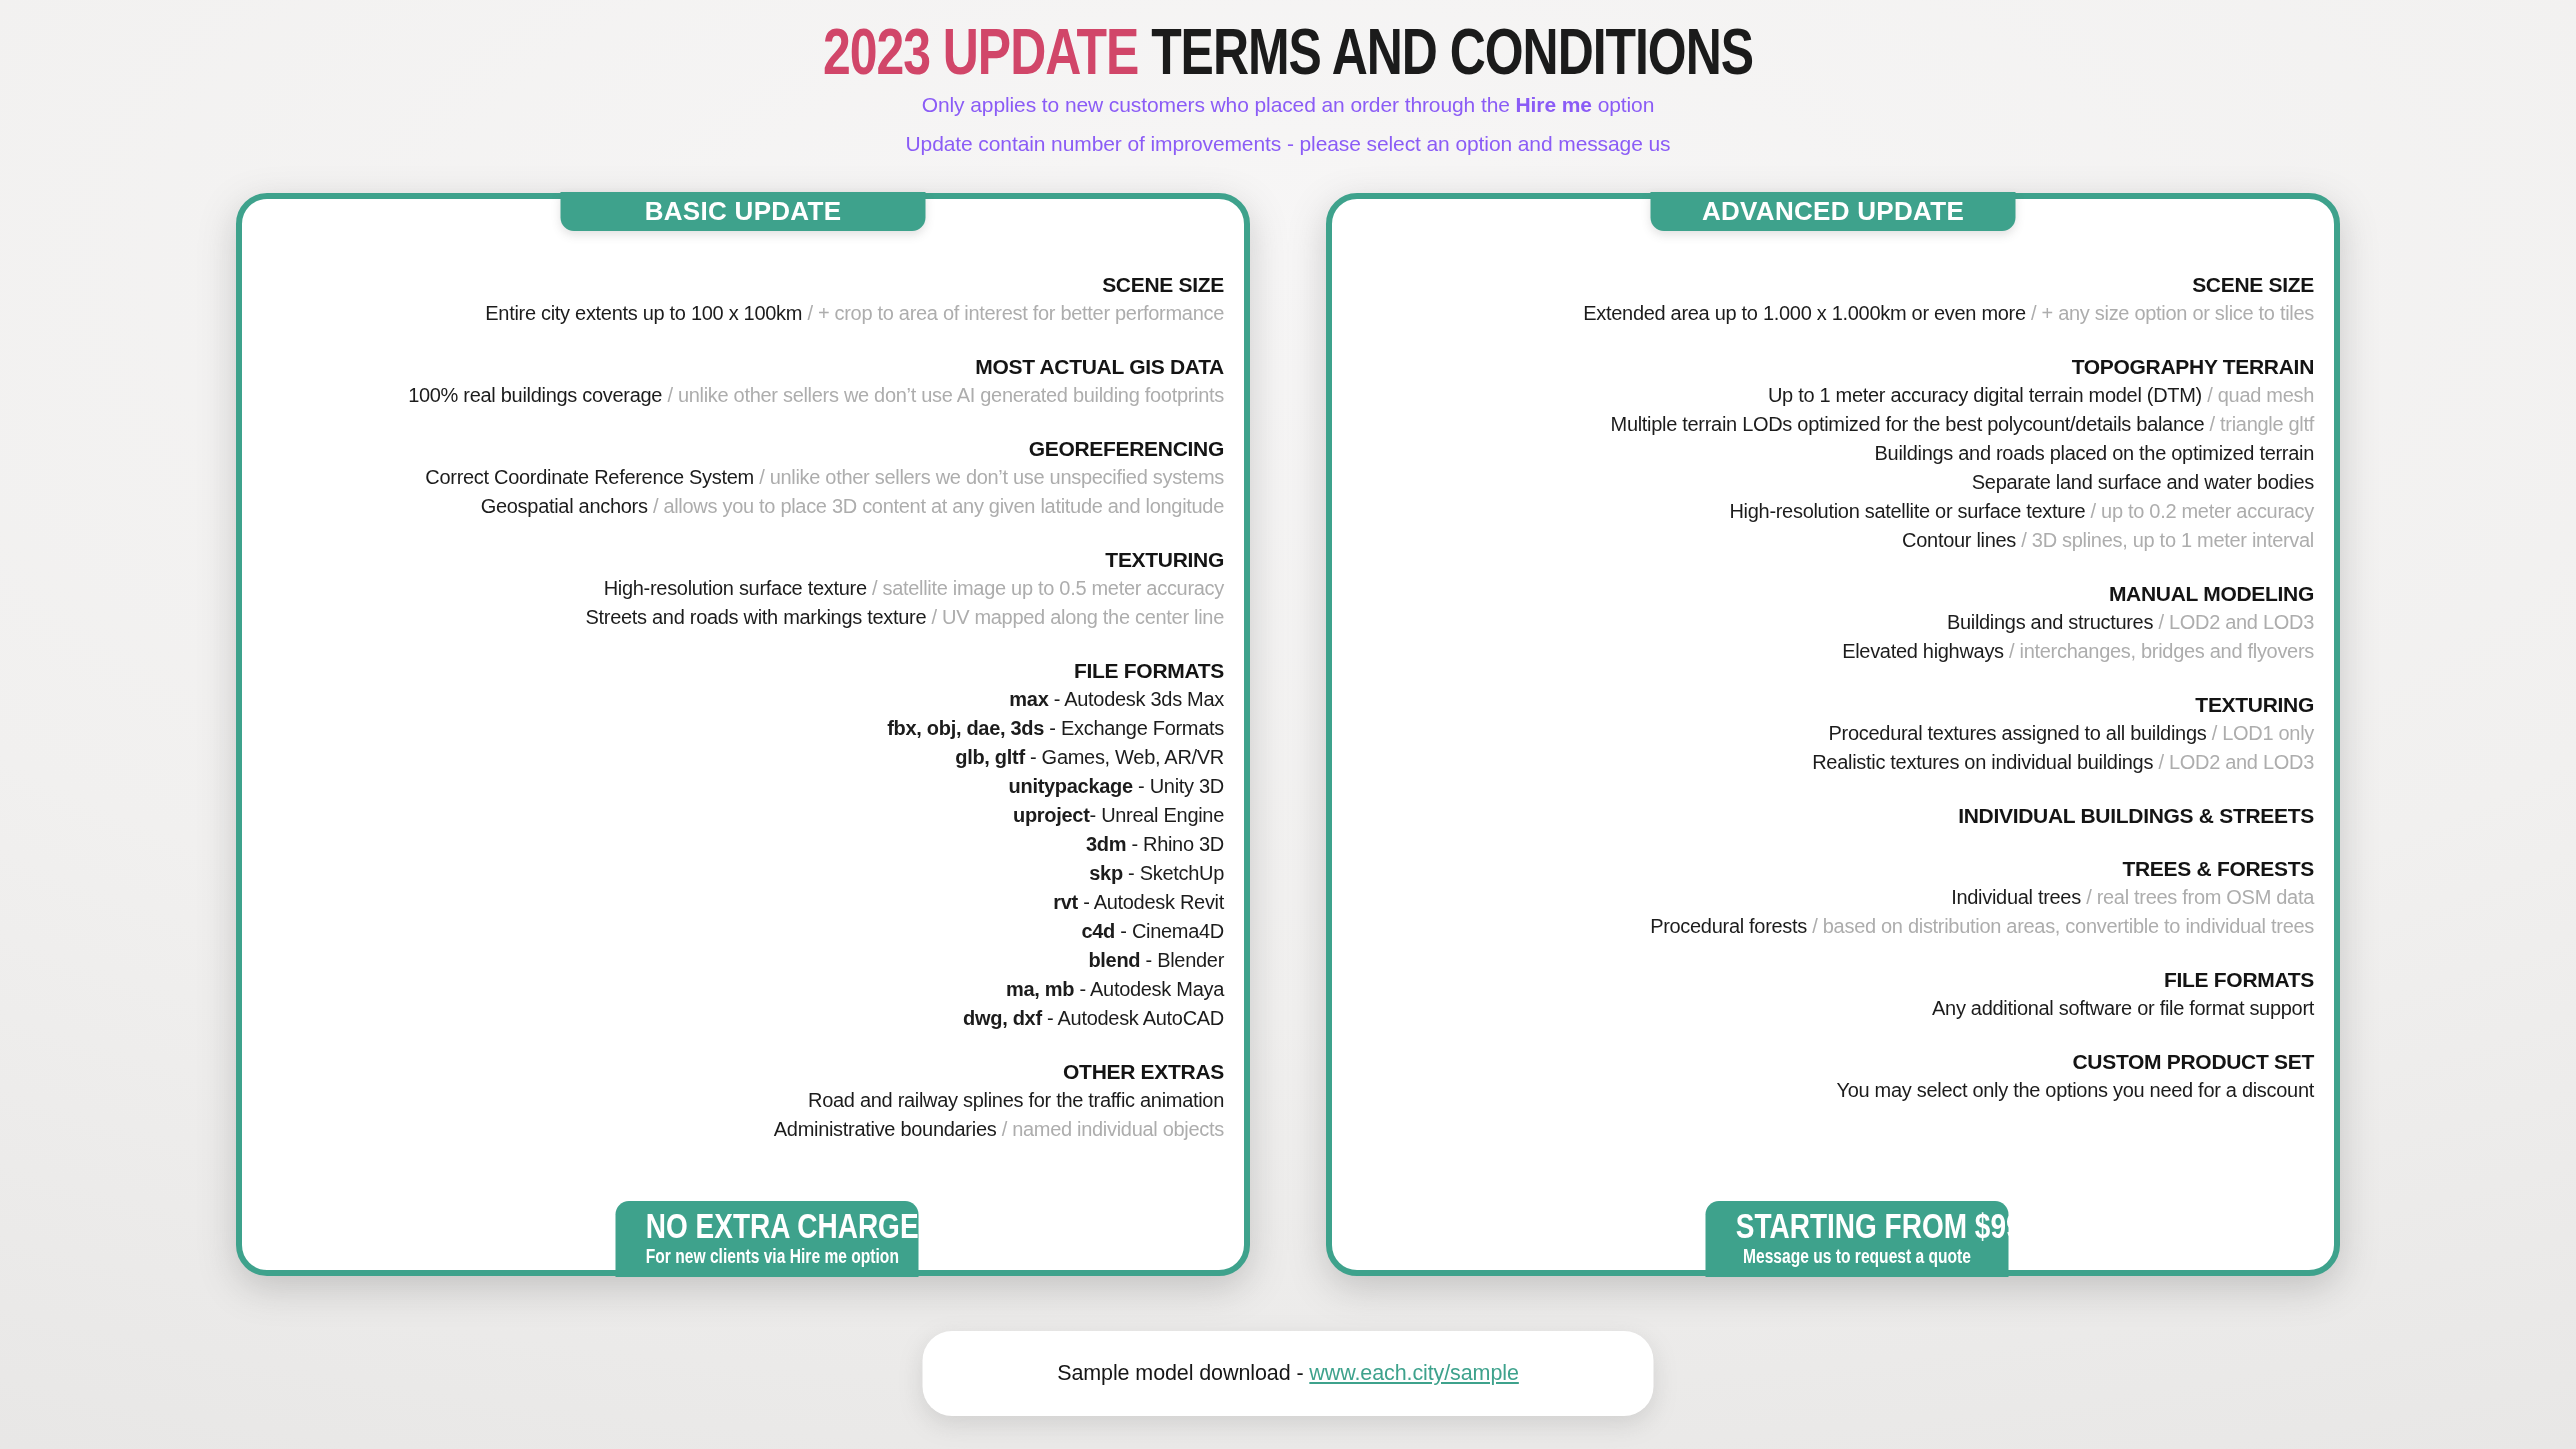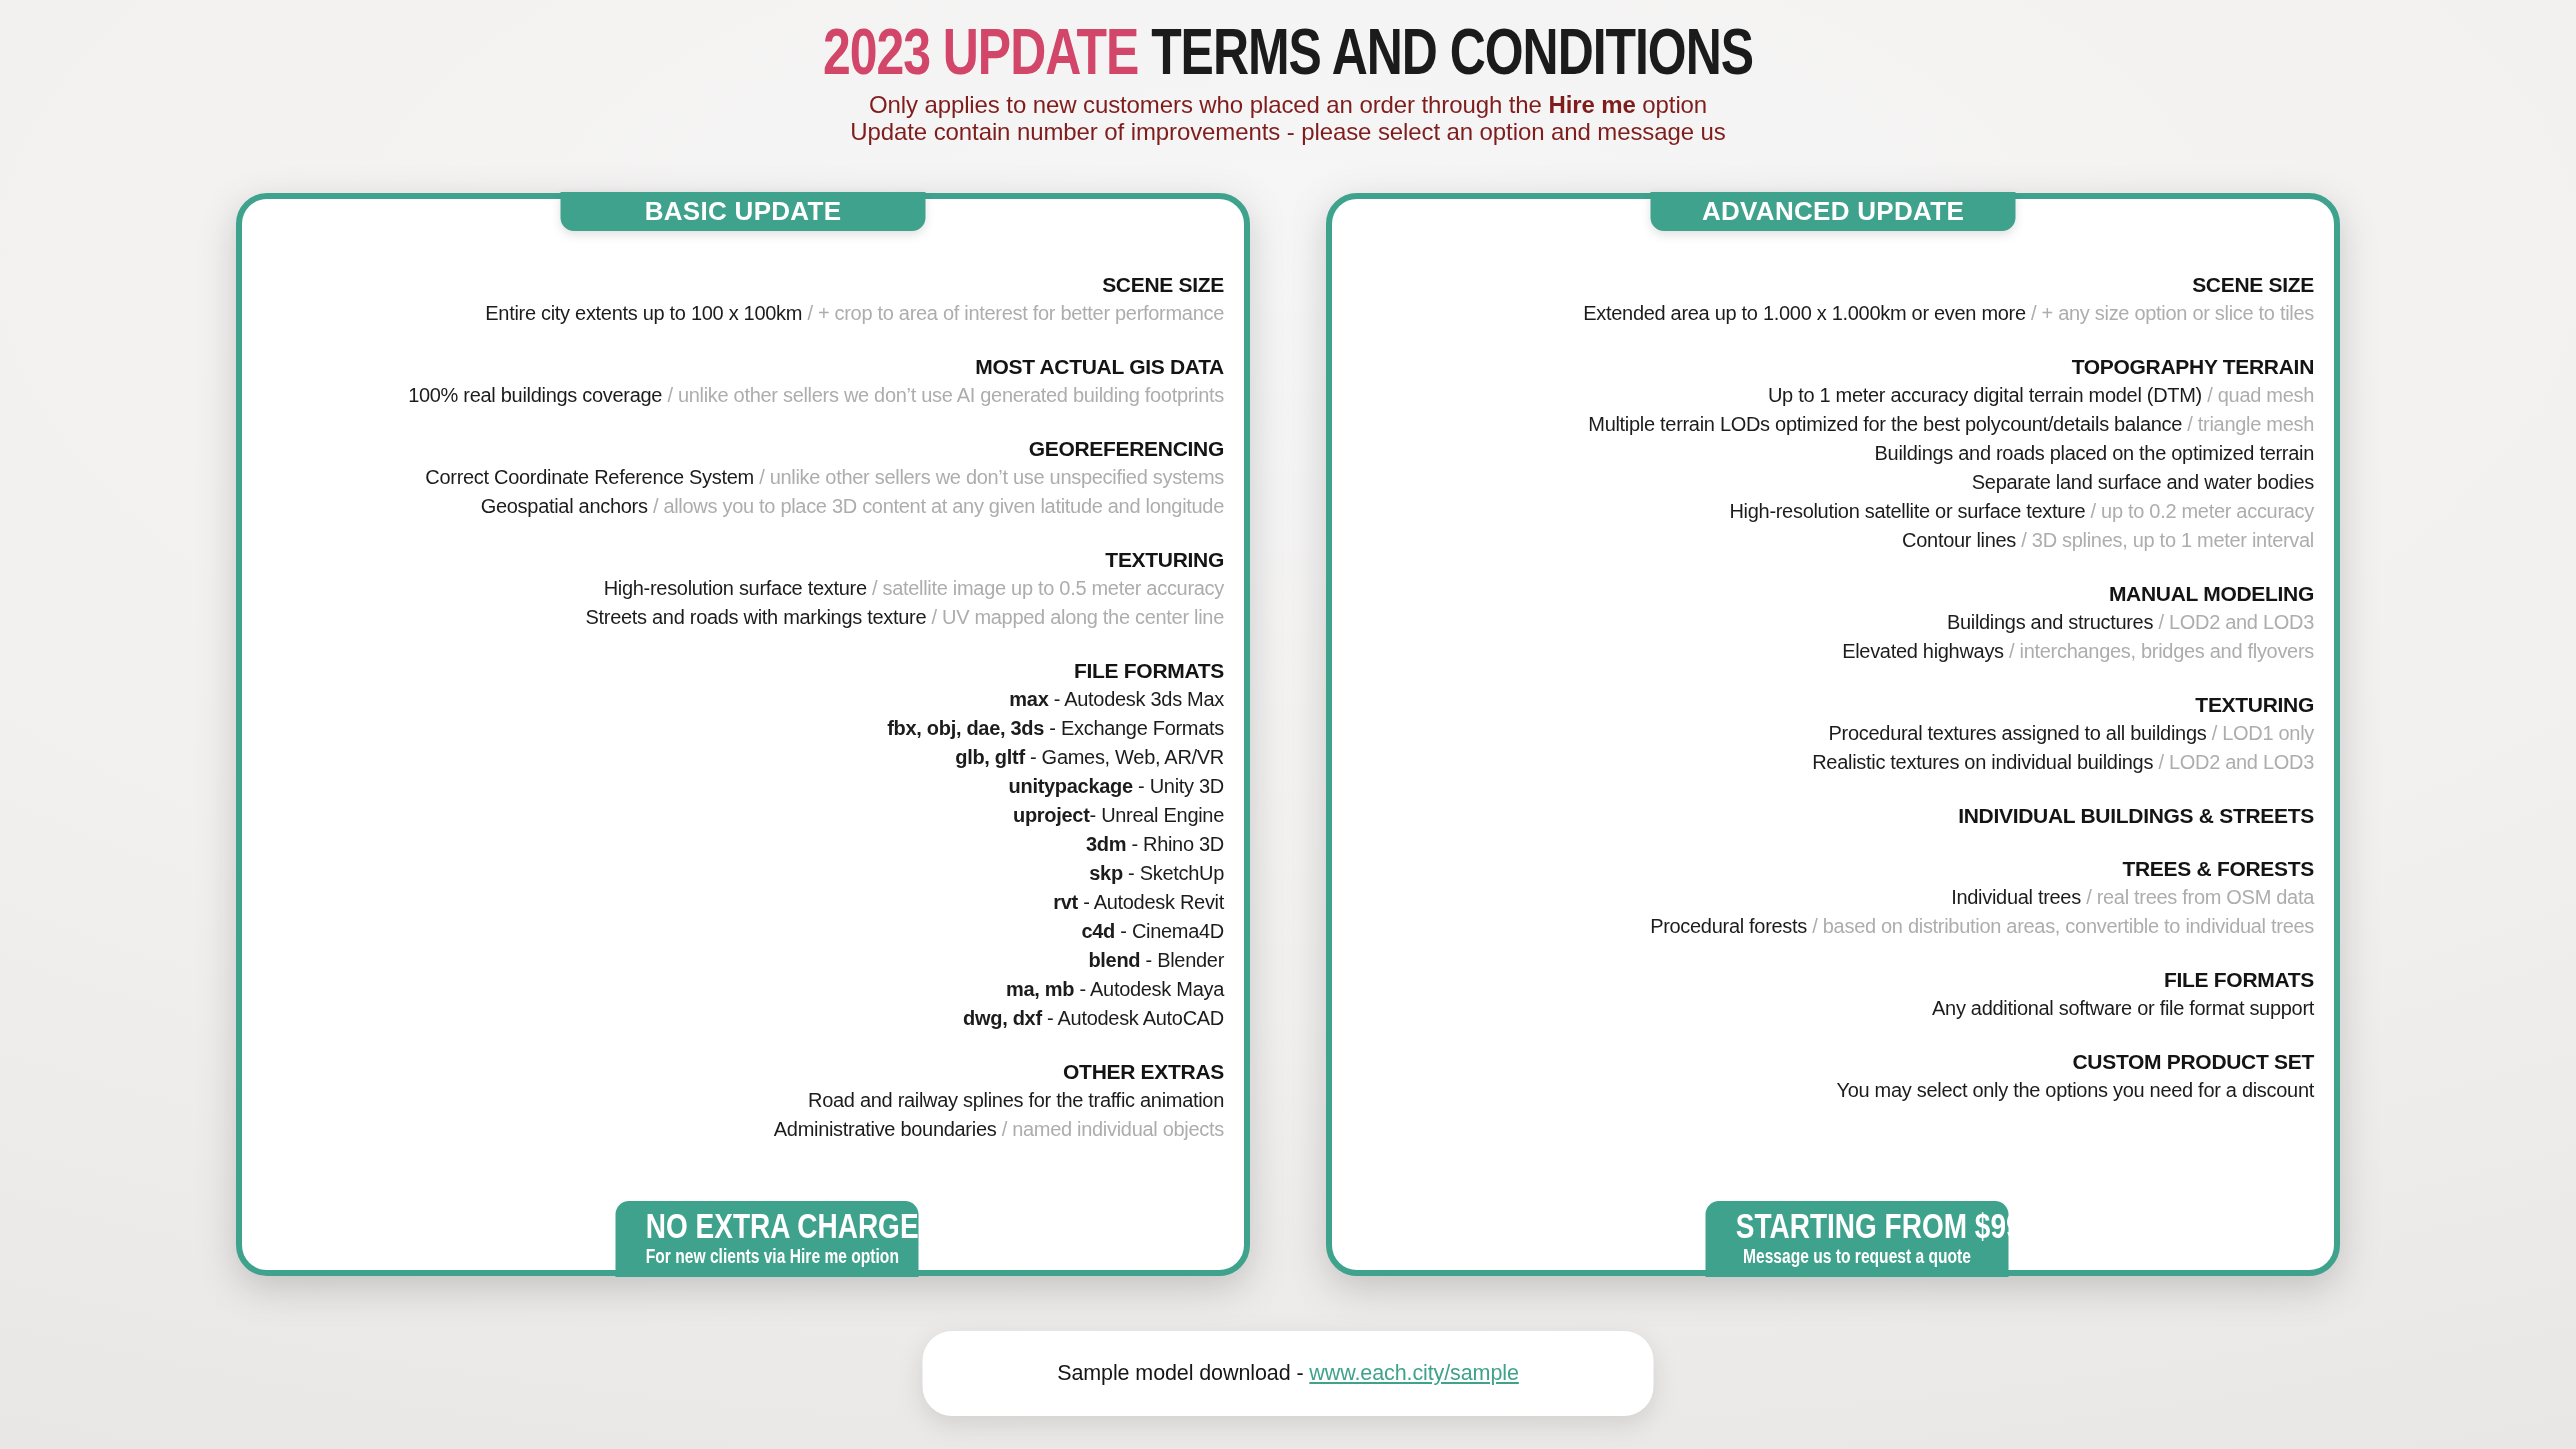--- a/index.html
+++ b/index.html
@@ -8,21 +8,21 @@
     font-family:"Liberation Sans",sans-serif;
     background:radial-gradient(120% 95% at 50% 18%, #f7f6f6 0%, #f1f0ef 55%, #e7e6e5 100%);
   }
   
   .hdr{position:absolute;top:0;left:0;width:100%;text-align:center;}
   .hdr h1{
     margin:17.4px 0 0;font-size:64px;line-height:70px;font-weight:700;color:#1b1b1b;
     letter-spacing:-1.3px;transform:scaleX(0.78);transform-origin:50% 50%;white-space:nowrap;
   }
   .hdr h1 .accent{color:#d14669;}
-  .sub{margin:0;font-size:24px;line-height:27px;color:#7f1d1d;letter-spacing:-0.1px;}
+  .sub{margin:12px;font-size:21px;line-height:27px;color:#8b5cf6;letter-spacing:-0.1px;}
   .sub:first-of-type{margin-top:4px;}
   
   .panel{
     position:absolute;top:193px;width:1002px;height:1071px;
     background:#fff;border:6.7px solid #3ea28c;border-radius:31px;
     box-shadow:0 12px 37px rgba(90,90,90,0.28);
   }
   .panel-left{left:236px;}
   .panel-right{left:1326px;}
   .tab-top{
@@ -131,21 +131,21 @@
       <span>ADVANCED UPDATE</span>
     </div>
   <div class="sections">
       <section class="section">
         <h3 class="sec-title">SCENE SIZE</h3>
         <div class="item"><span>Extended area up to 1.000 x 1.000km or even more </span><span class="note">/ + any size option or slice to tiles</span></div>
       </section>
       <section class="section">
         <h3 class="sec-title">TOPOGRAPHY TERRAIN</h3>
         <div class="item"><span>Up to 1 meter accuracy digital terrain model (DTM) </span><span class="note">/ quad mesh</span></div>
-        <div class="item"><span>Multiple terrain LODs optimized for the best polycount/details balance </span><span class="note">/ triangle mesh</span></div>
+        <div class="item"><span>Multiple terrain LODs optimized for the best polycount/details balance </span><span class="note">/ triangle gltf</span></div>
         <div class="item"><span>Buildings and roads placed on the optimized terrain</span></div>
         <div class="item"><span>Separate land surface and water bodies</span></div>
         <div class="item"><span>High-resolution satellite or surface texture </span><span class="note">/ up to 0.2 meter accuracy</span></div>
         <div class="item"><span>Contour lines </span><span class="note">/ 3D splines, up to 1 meter interval</span></div>
       </section>
       <section class="section">
         <h3 class="sec-title">MANUAL MODELING</h3>
         <div class="item"><span>Buildings and structures </span><span class="note">/ LOD2 and LOD3</span></div>
         <div class="item"><span>Elevated highways </span><span class="note">/ interchanges, bridges and flyovers</span></div>
       </section>

